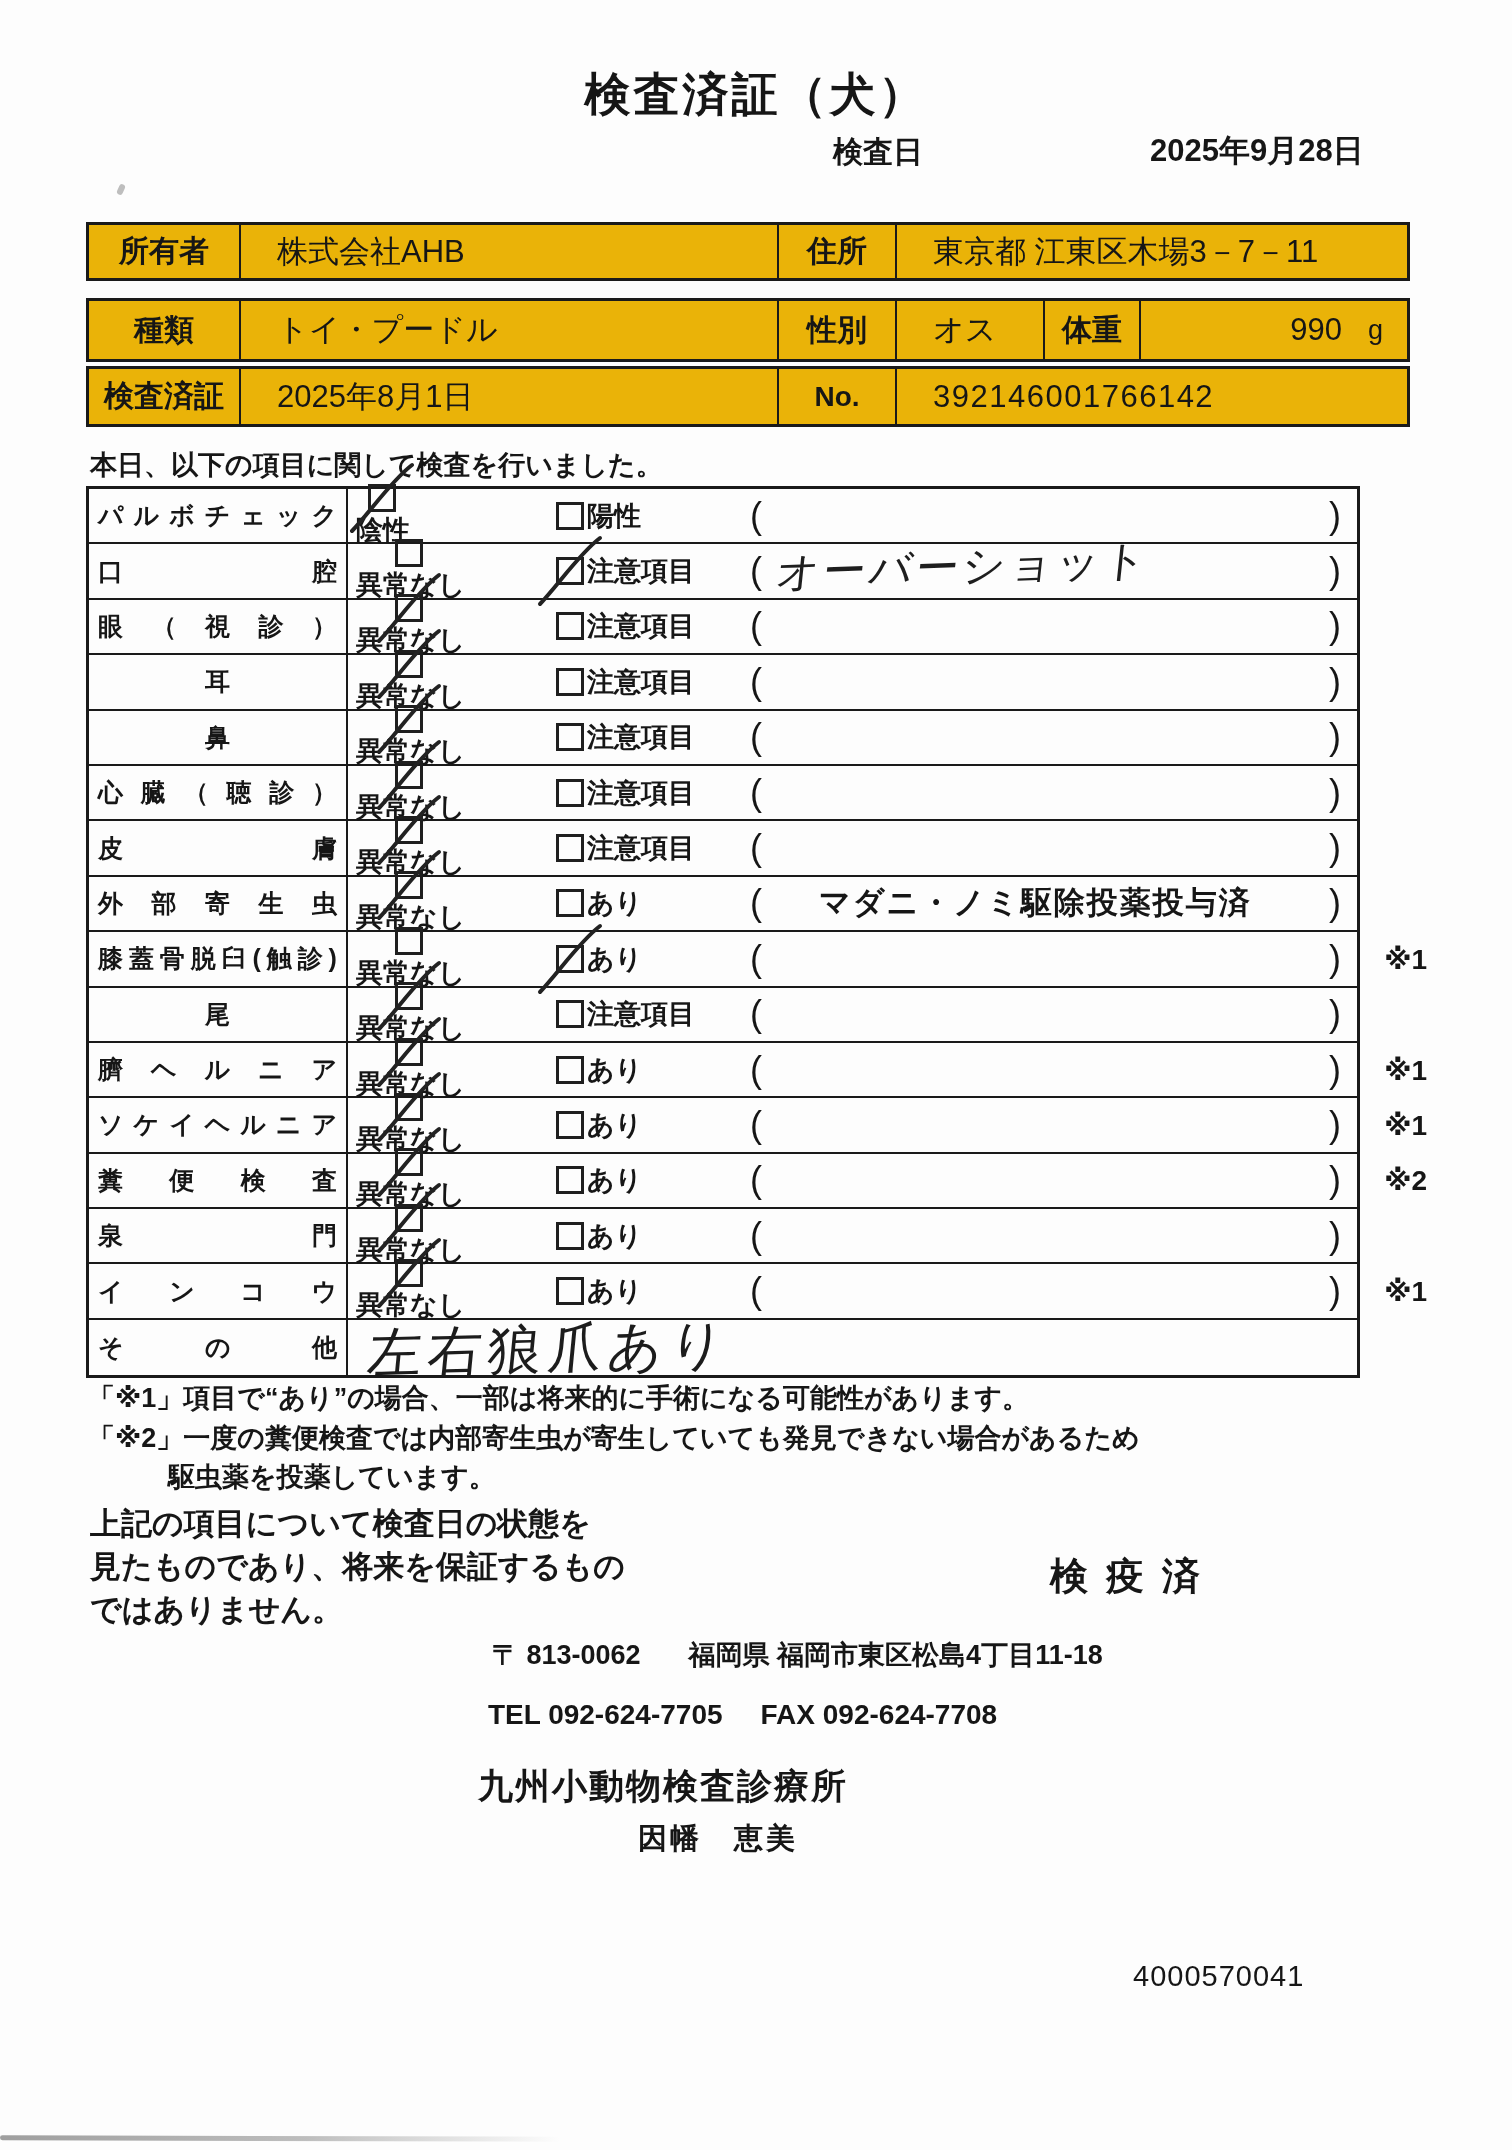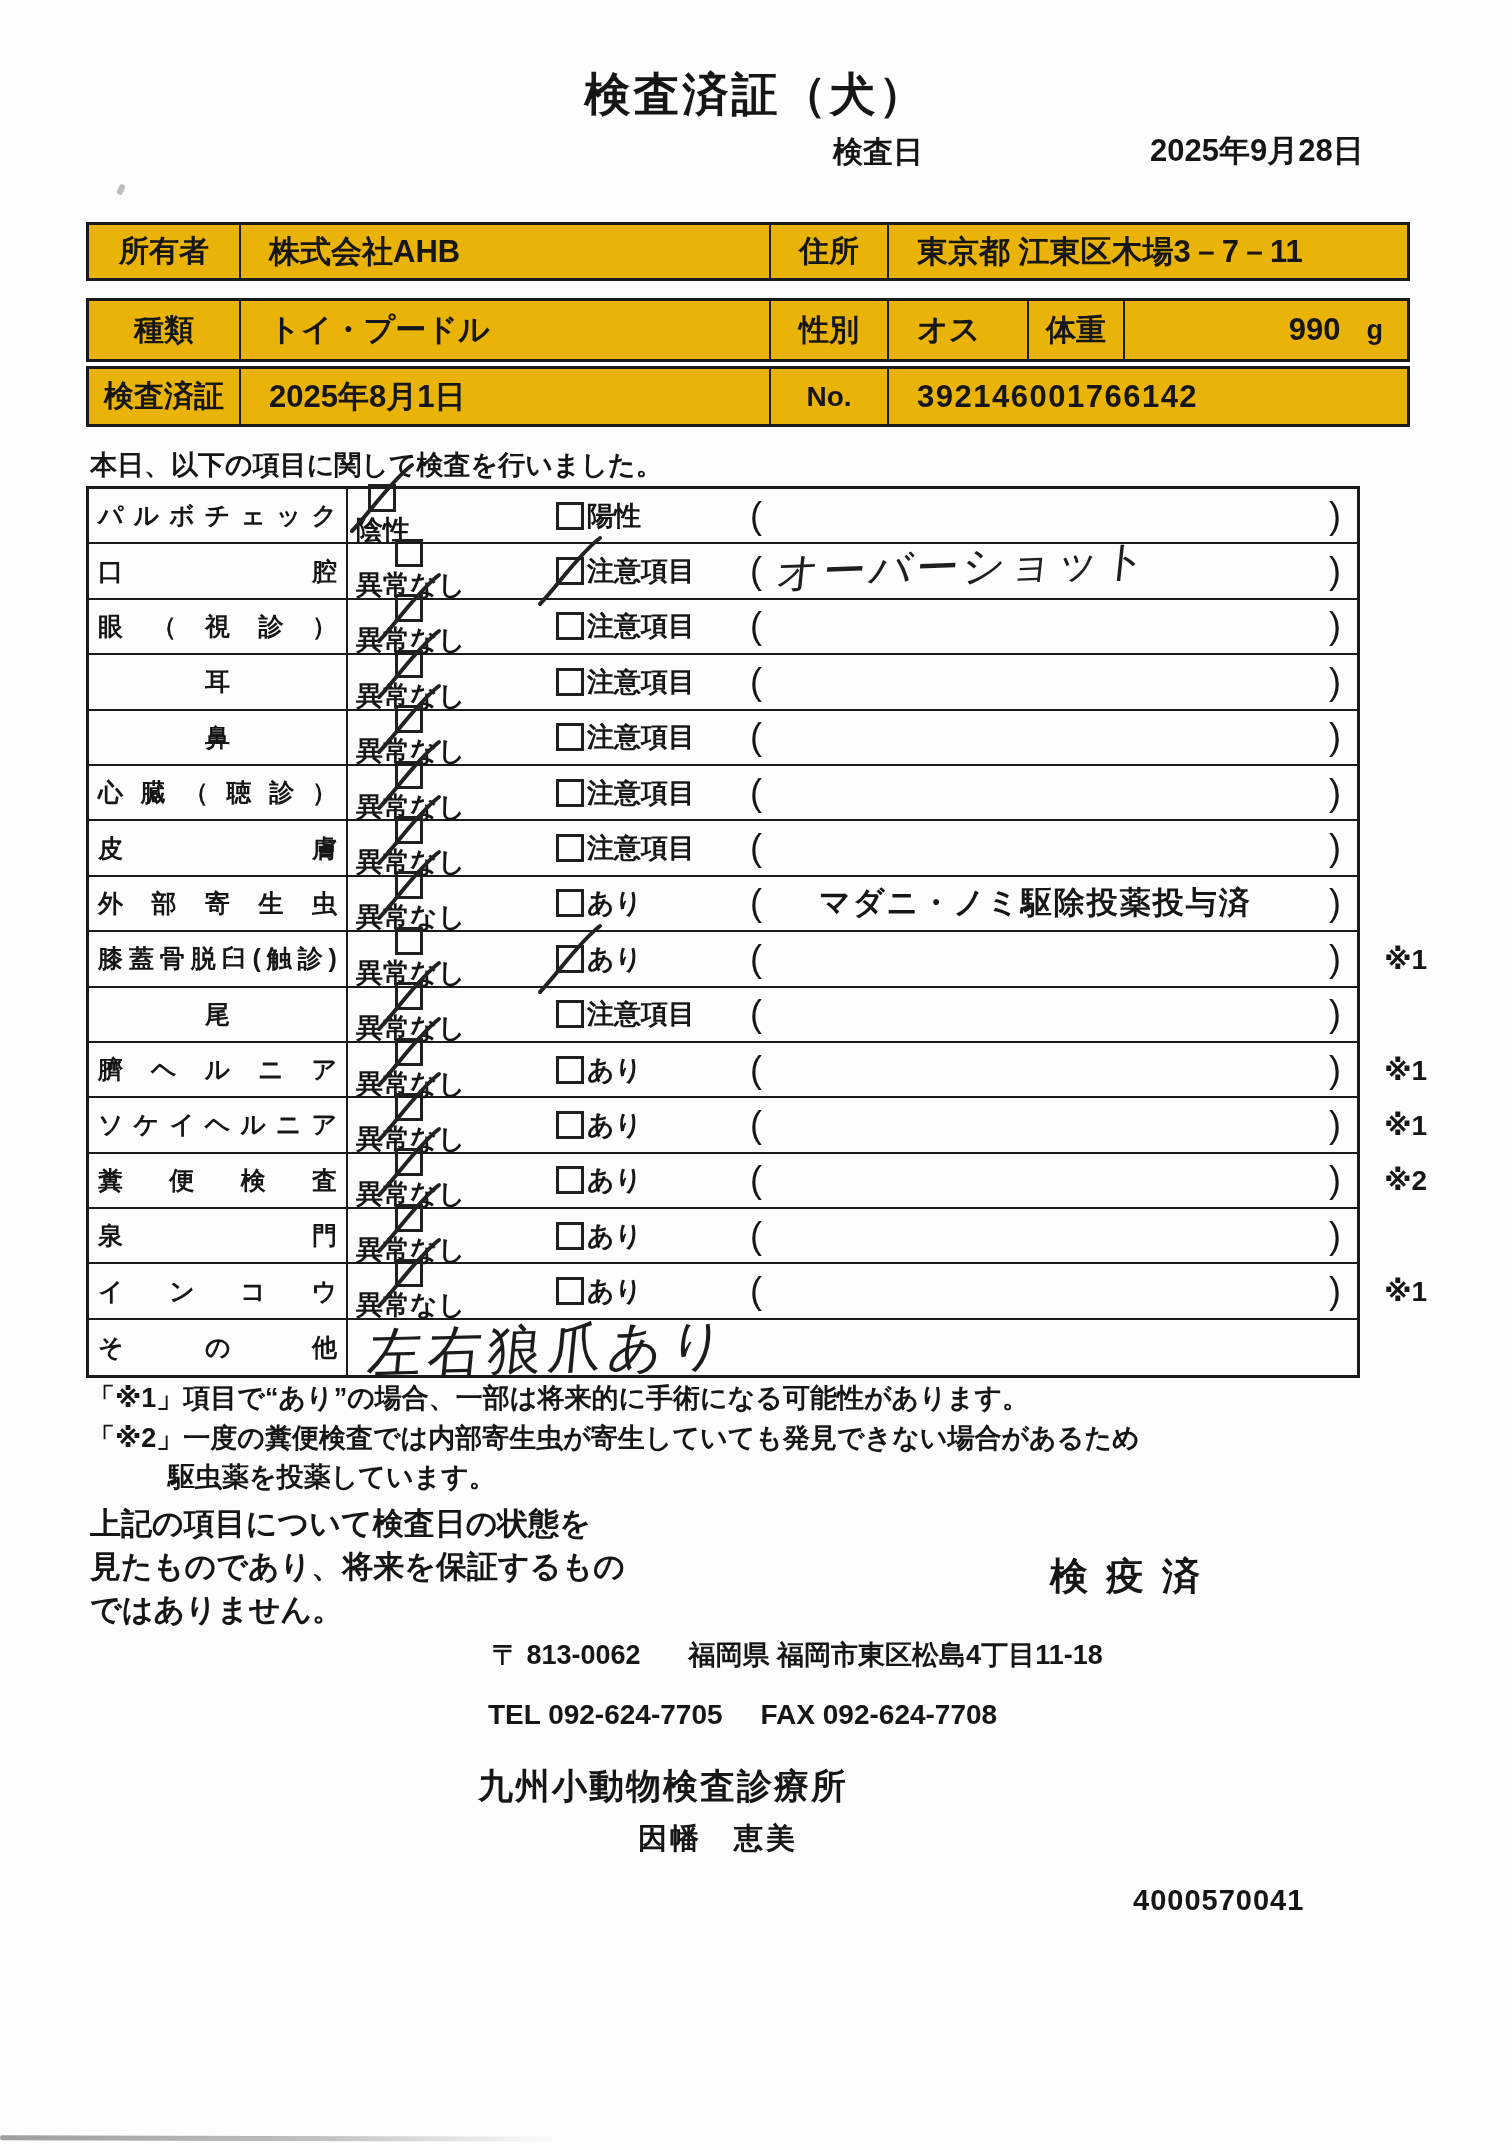--- a/index.html
+++ b/index.html
@@ -15,21 +15,21 @@
   .date-value{top:130px;left:1150px;font-size:31px;font-weight:600;}
   .speck{top:184px;left:118px;width:6px;height:11px;background:#8a8a8a;border-radius:3px;transform:rotate(24deg);opacity:.55;}
   
   .ttable{left:86px;width:1324px;border:3px solid #1a1a1a;display:flex;box-sizing:border-box;background:#eab308;}
   .tA{top:222px;height:59px;}
   .tB{top:298px;height:64px;}
   .tC{top:366px;height:61px;}
   .tcell{border-right:2.5px solid #1a1a1a;display:flex;align-items:center;box-sizing:border-box;overflow:visible;white-space:nowrap;}
   .tcell:last-child{border-right:none;}
   .tlabel{justify-content:center;font-size:30px;font-weight:600;}
-  .tvalue{padding-left:28px;font-size:31px;font-weight:700;}
+  .tvalue{padding-left:28px;font-size:31px;font-weight:400;margin-left:8px;}
   .w152{width:152px;} .w530{width:530px;} .w118{width:118px;} .w140{width:140px;} .w96{width:96px;} .wfill{flex:1;}
   .weight-cell{justify-content:flex-end;padding-right:24px;gap:26px;}
   .no-label{font-size:28px;}
   .num-value{letter-spacing:1.5px;}
   
   .intro{top:447px;left:90px;font-size:27px;font-weight:700;}
   
   .etable{top:486px;left:86px;width:1274px;border:3px solid #1a1a1a;box-sizing:border-box;background:#fdfdfd;}
   .erow{position:relative;height:55.4px;border-bottom:2px solid #1a1a1a;box-sizing:border-box;}
   .erow.last{border-bottom:none;}
@@ -53,21 +53,21 @@
   .fn2{top:1420px;left:88px;font-size:27px;font-weight:600;}
   .fn3{top:1459px;left:168px;font-size:27px;font-weight:600;}
   .disc{left:90px;font-size:31px;font-weight:700;}
   .d1{top:1503px;} .d2{top:1546px;} .d3{top:1589px;}
   .stamp{top:1551px;left:1050px;font-size:38px;font-weight:600;letter-spacing:18px;white-space:nowrap;}
   
   .postal-line{top:1637px;left:492px;font-size:27px;font-weight:600;display:flex;gap:48px;white-space:nowrap;}
   .tel-line{top:1699px;left:488px;font-size:28px;font-weight:600;display:flex;gap:38px;white-space:nowrap;}
   .clinic-name{top:1763px;left:478px;font-size:35px;font-weight:600;letter-spacing:2px;white-space:nowrap;}
   .vet-name{top:1819px;left:638px;font-size:29px;font-weight:600;letter-spacing:3px;white-space:nowrap;}
-  .serial{top:1884px;left:1133px;font-size:29px;font-weight:700;letter-spacing:1px;}
+  .serial{top:1960px;left:1133px;font-size:29px;font-weight:400;letter-spacing:1px;}
   .smudge{top:2136px;left:0;width:560px;height:5px;border-radius:3px;opacity:.8;
     background:linear-gradient(90deg,#878787,#aeaeae 55%,rgba(255,255,255,0));transform:rotate(0.15deg);}
 </style>
 </head>
 <body>
 
 <div class="paper">
 
   <div class="abs title">検査済証（犬）</div>
   <div class="abs speck"></div>

